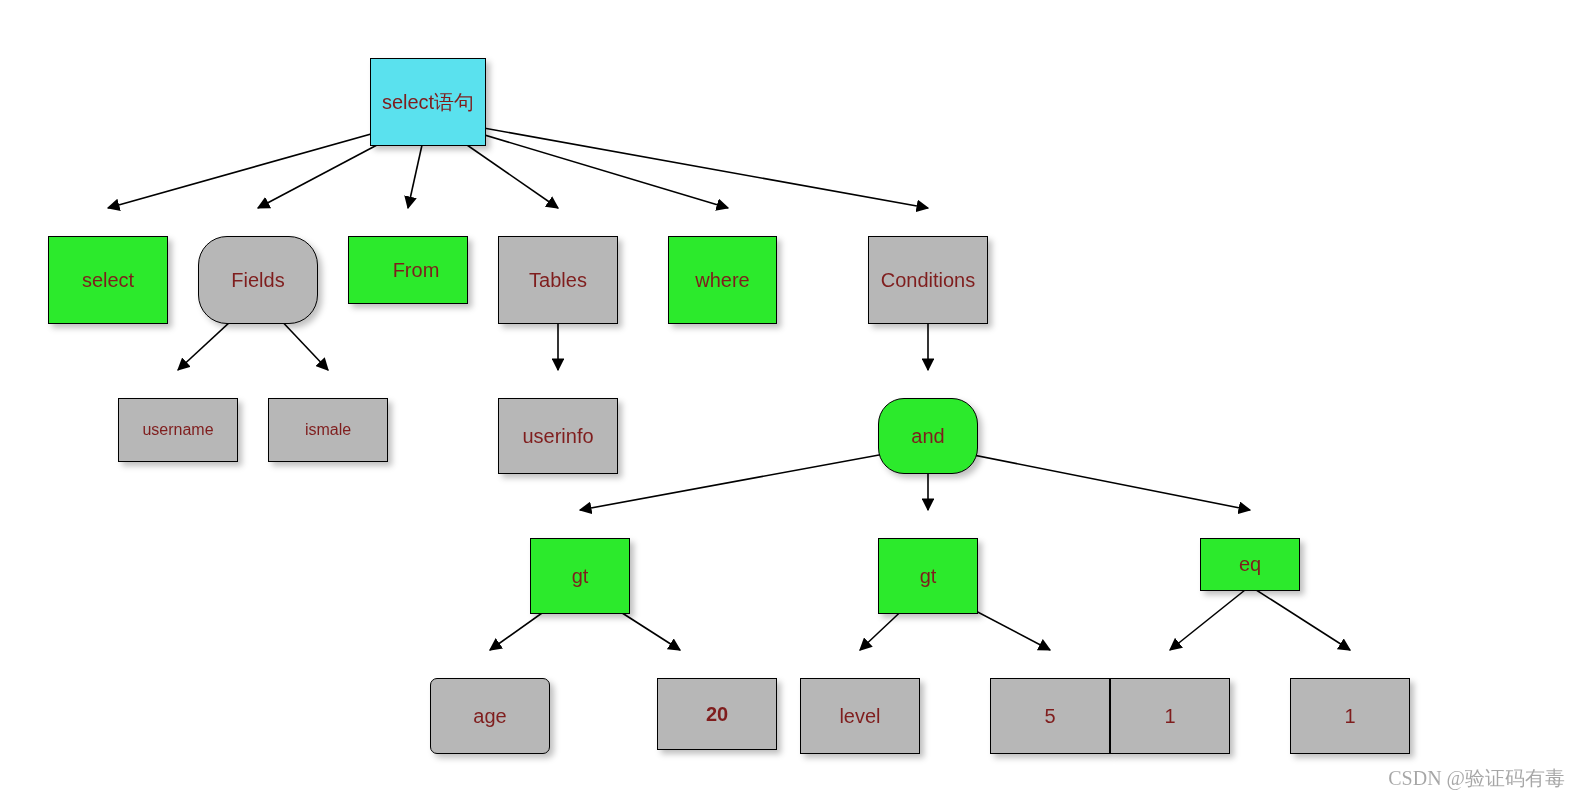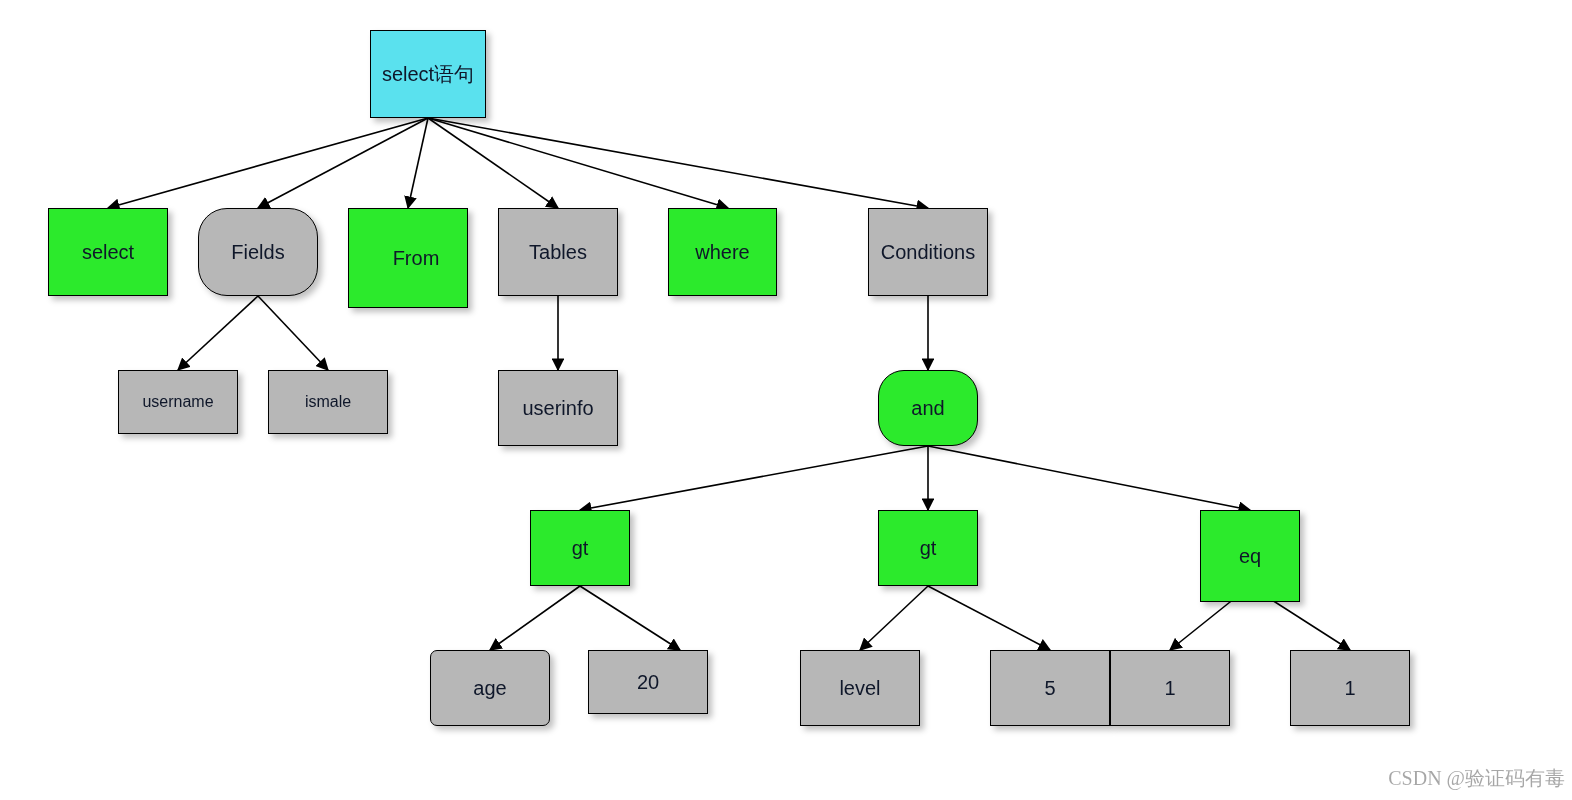--- a/index.html
+++ b/index.html
@@ -19,24 +19,25 @@
     width: 1572px;
     height: 800px;
     pointer-events: none;
   }
   .node {
     position: absolute;
     display: flex;
     align-items: center;
     justify-content: center;
     font-size: 20px;
-    color: #0f172a;
+    color: #7f1d1d;
     box-shadow: 4px 4px 6px rgba(0,0,0,0.25);
     border: 1px solid #000;
     box-sizing: border-box;
+    margin-top: 28px;
   }
   .cyan   { background: #5ae1ee; }
   .green  { background: #2cea2c; }
   .gray   { background: #b7b7b7; }
   .small  { font-size: 16px; }
   .watermark {
     position: absolute;
     right: 7px;
     bottom: 8px;
     font-size: 20px;
@@ -81,45 +82,45 @@
   <line x1="1250" y1="586" x2="1170" y2="650" stroke="#000" stroke-width="1.6" marker-end="url(#arrow)"></line>
   <line x1="1250" y1="586" x2="1350" y2="650" stroke="#000" stroke-width="1.6" marker-end="url(#arrow)"></line>
 </svg>
 
 <div class="node cyan" style="left:370px; top:30px; width:116px; height:88px;">select语句</div>
 
 <div class="node green" style="left:48px; top:208px; width:120px; height:88px;">select</div>
 
 <div class="node gray" style="left:198px; top:208px; width:120px; height:88px;border-radius:29px;">Fields</div>
 
-<div class="node green" style="left:348px; top:208px; width:120px; height:100px;padding-left:16px;">From</div>
+<div class="node green" style="left:348px; top:208px; width:120px; height:68px;padding-left:16px;">From</div>
 
 <div class="node gray" style="left:498px; top:208px; width:120px; height:88px;">Tables</div>
 
 <div class="node green" style="left:668px; top:208px; width:109px; height:88px;">where</div>
 
 <div class="node gray" style="left:868px; top:208px; width:120px; height:88px;">Conditions</div>
 
 <div class="node gray small" style="left:118px; top:370px; width:120px; height:64px;">username</div>
 
 <div class="node gray small" style="left:268px; top:370px; width:120px; height:64px;">ismale</div>
 
 <div class="node gray" style="left:498px; top:370px; width:120px; height:76px;">userinfo</div>
 
 <div class="node green" style="left:878px; top:370px; width:100px; height:76px;border-radius:26px;">and</div>
 
 <div class="node green" style="left:530px; top:510px; width:100px; height:76px;">gt</div>
 
 <div class="node green" style="left:878px; top:510px; width:100px; height:76px;">gt</div>
 
-<div class="node green" style="left:1200px; top:510px; width:100px; height:92px;">eq</div>
+<div class="node green" style="left:1200px; top:510px; width:100px; height:53px;">eq</div>
 
 <div class="node gray" style="left:430px; top:650px; width:120px; height:76px;border-radius:7px;">age</div>
 
-<div class="node gray" style="left:588px; top:650px; width:120px; height:64px;">20</div>
+<div class="node gray" style="left:657px; top:650px; width:120px; height:72px;font-weight:bold;">20</div>
 
 <div class="node gray" style="left:800px; top:650px; width:120px; height:76px;">level</div>
 
 <div class="node gray" style="left:990px; top:650px; width:120px; height:76px;">5</div>
 
 <div class="node gray" style="left:1110px; top:650px; width:120px; height:76px;">1</div>
 
 <div class="node gray" style="left:1290px; top:650px; width:120px; height:76px;">1</div>
 
 <div class="watermark">CSDN @验证码有毒</div>

